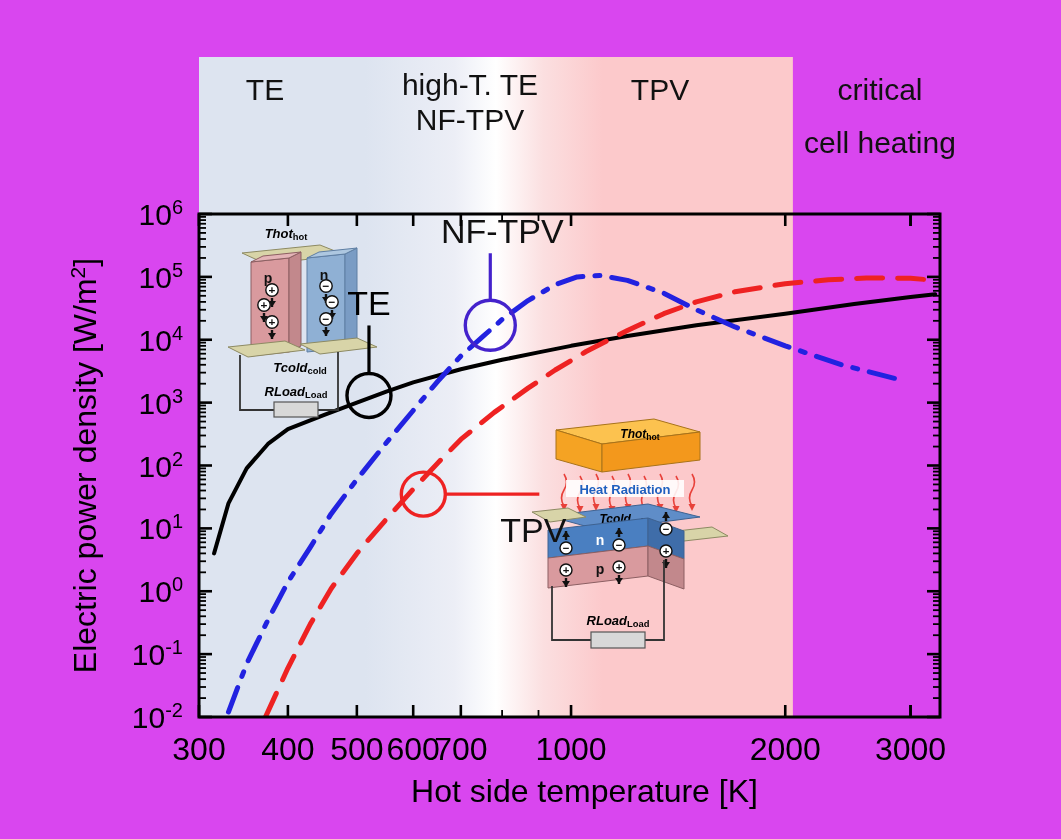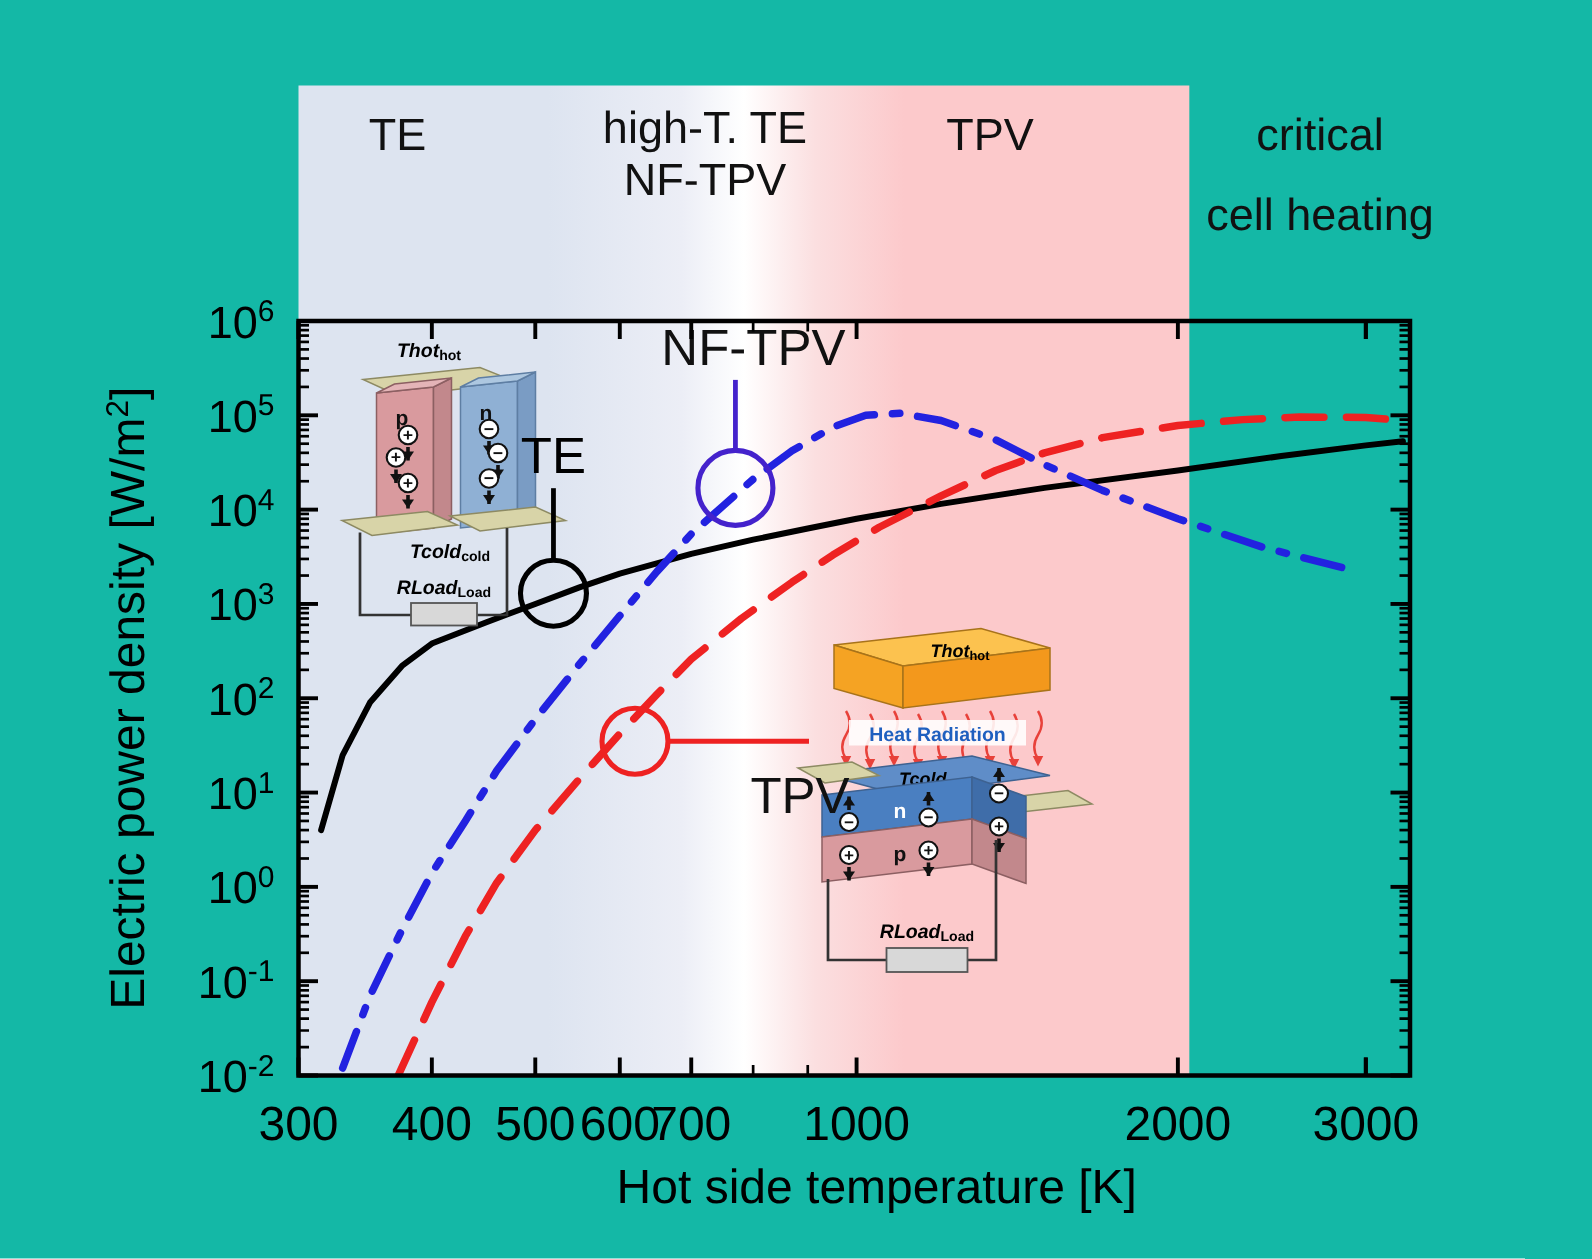--- a/index.html
+++ b/index.html
@@ -1,17 +1,17 @@
 <!DOCTYPE html>
 <html><head>
 <meta charset="utf-8">
 <style>
   html,body{margin:0;padding:0;background:#ffffff;}
   body{width:1061px;height:839px;font-family:"Liberation Sans",sans-serif;overflow:hidden;}
-  #root{position:relative;width:1061px;height:839px;background:#14b8a6;}
+  #root{position:relative;width:1061px;height:839px;background:#d946ef;}
   svg{display:block;}
   .fig-text{font-family:"Liberation Sans",sans-serif;}
 </style>
 </head>
 <body>
 
 <div id="root">
     <svg width="1061" height="839" viewBox="0 0 1061 839">
       <defs>
         <linearGradient id="bgGrad" x1="0" y1="0" x2="1" y2="0">

